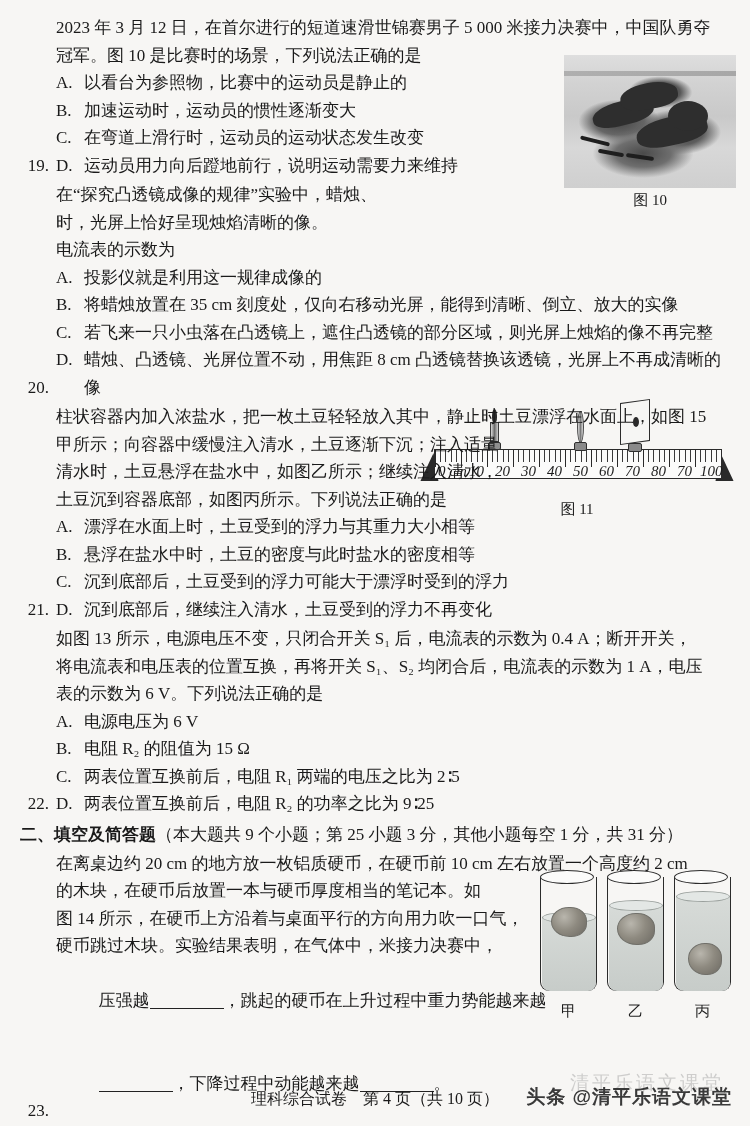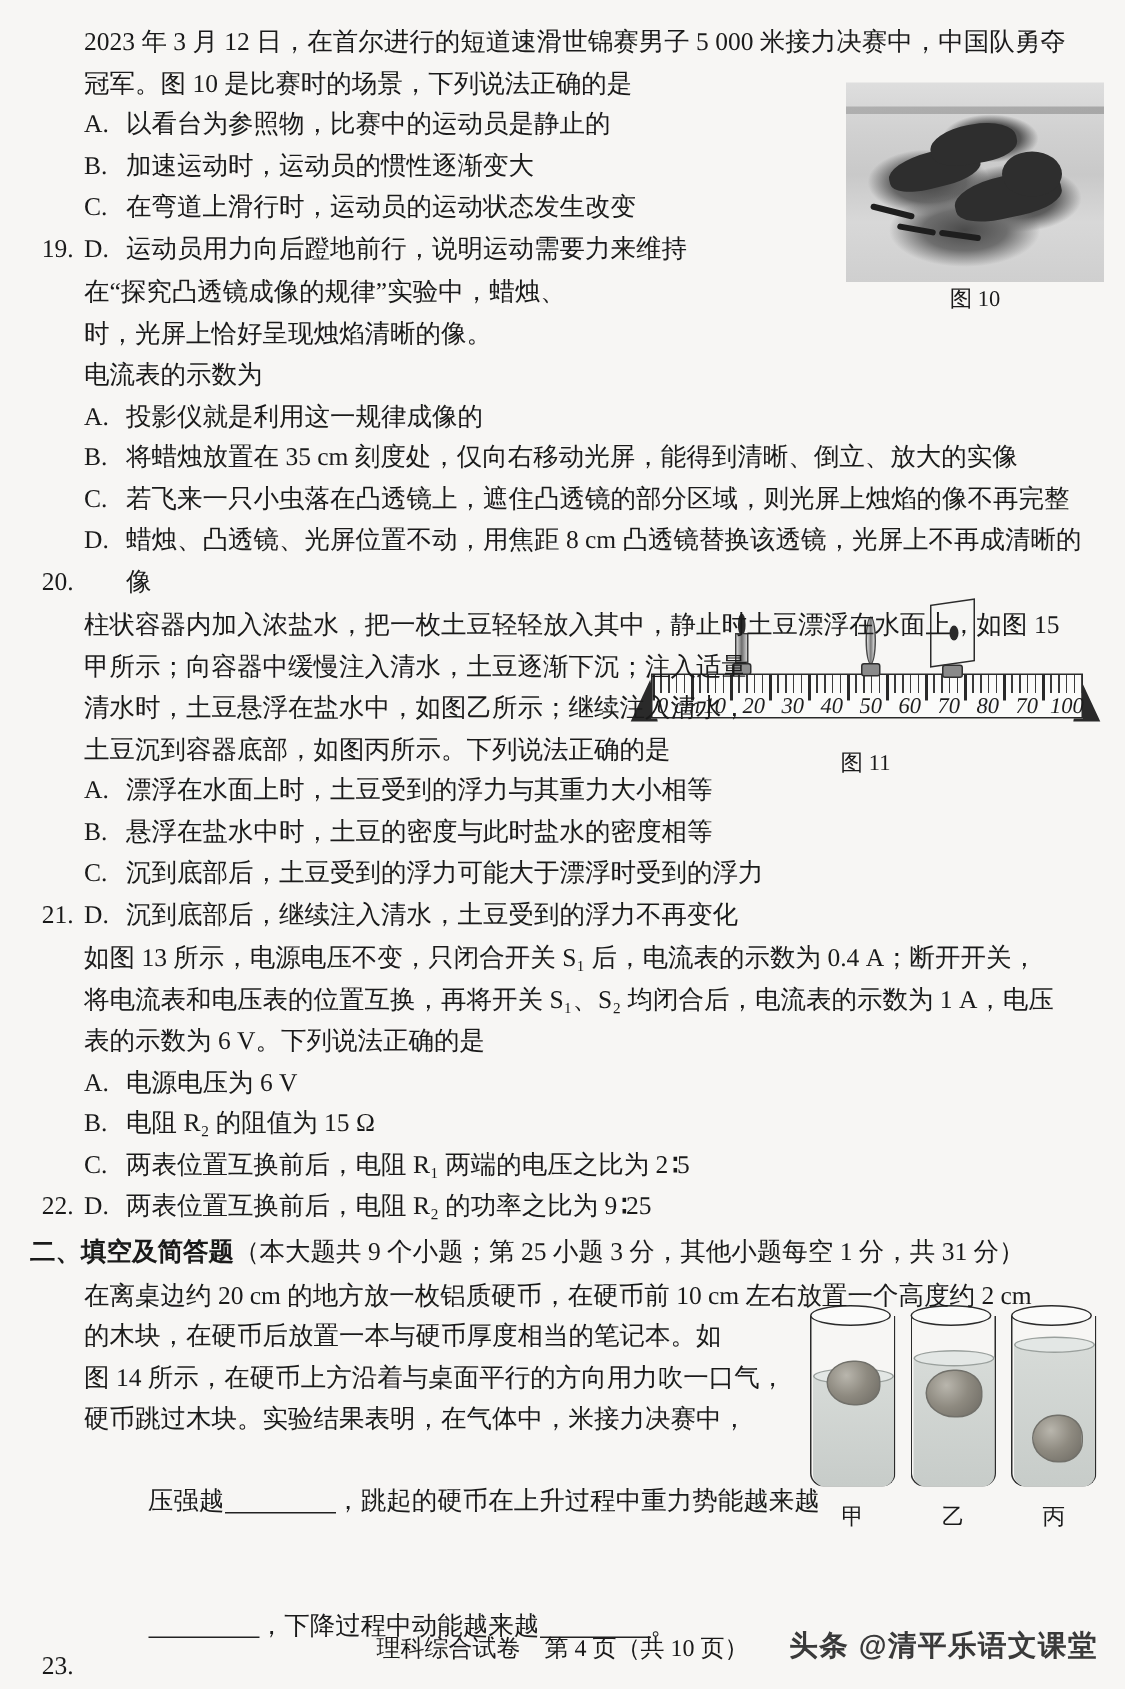--- a/index.html
+++ b/index.html
@@ -306,14 +306,15 @@
           <span>压强越</span><span class="blank" style="width:74px;"></span><span>，跳起的硬币在上升过程中重力势能越来越</span>
         </div>
         <div class="line">
           <span class="blank" style="width:74px;"></span><span>，下降过程中动能越来越</span><span class="blank" style="width:74px;"></span><span>。</span>
         </div>
       </div>
     </div>
   </div>
 
   <div class="footer">理科综合试卷　第 4 页（共 10 页）</div>
+  <div class="wm-ghost">清平乐语文课堂</div>
   <div class="watermark">头条 @清平乐语文课堂</div>
 </div>
 
 </body></html>

